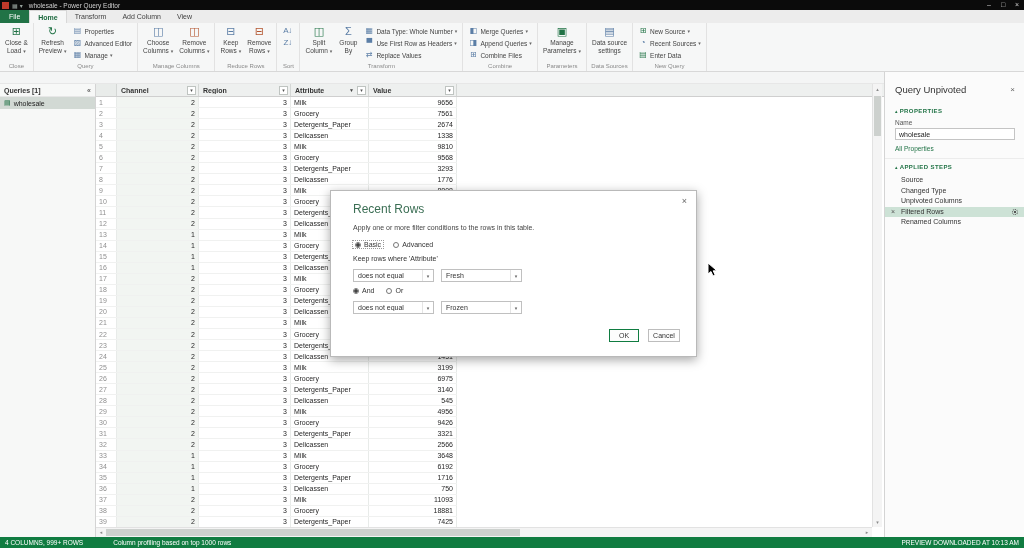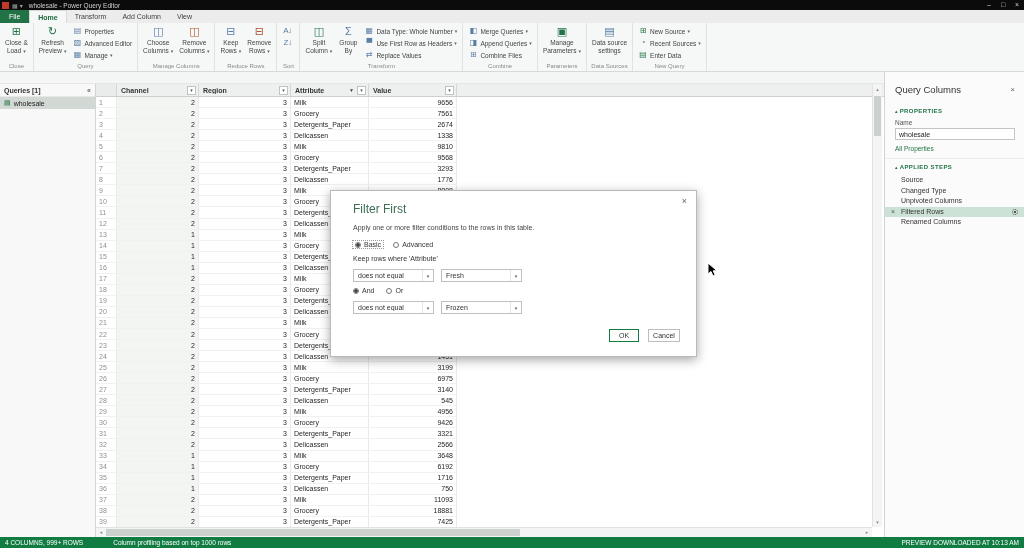--- a/index.html
+++ b/index.html
@@ -637,21 +637,21 @@
       <div class="arr down">▾</div>
     </div>
     <div class="hscroll">
       <div class="arr l">◂</div>
       <div class="thumb"></div>
       <div class="arr r">▸</div>
     </div>
   </div>
 
   <div class="settings">
-    <div class="qs-title">Query Columns</div>
+    <div class="qs-title">Query Unpivoted</div>
     <div class="qs-close">×</div>
     <div class="qs-sec" style="border-top:none">PROPERTIES</div>
     <div class="qs-name-label">Name</div>
     <input class="qs-input" value="wholesale" style="">
     <div class="qs-link">All Properties</div>
     <div class="qs-sec">APPLIED STEPS</div>
     <div class="steps">
         <div class="step"><span>Source</span></div>
         <div class="step"><span>Changed Type</span></div>
         <div class="step"><span>Unpivoted Columns</span></div>
@@ -663,21 +663,21 @@
 
 <div class="statusbar">
   <span>4 COLUMNS, 999+ ROWS</span>
   <span class="sb-prof">Column profiling based on top 1000 rows</span>
   <span class="sb-spacer"></span>
   <span>PREVIEW DOWNLOADED AT 10:13 AM</span>
 </div>
 
 <div class="dialog">
   <div class="dlg-close">×</div>
-  <div class="dlg-title">Filter First</div>
+  <div class="dlg-title">Recent Rows</div>
   <div class="dlg-desc">Apply one or more filter conditions to the rows in this table.</div>
 
   <div class="dlg-abs" style="top:50px">
     <span class="radio-wrap focusbox">
       <span class="radio sel"></span>
       <span>Basic</span>
     </span>
     <span class="radio-wrap" style="margin-left:10px">
       <span class="radio"></span>
       <span>Advanced</span>

